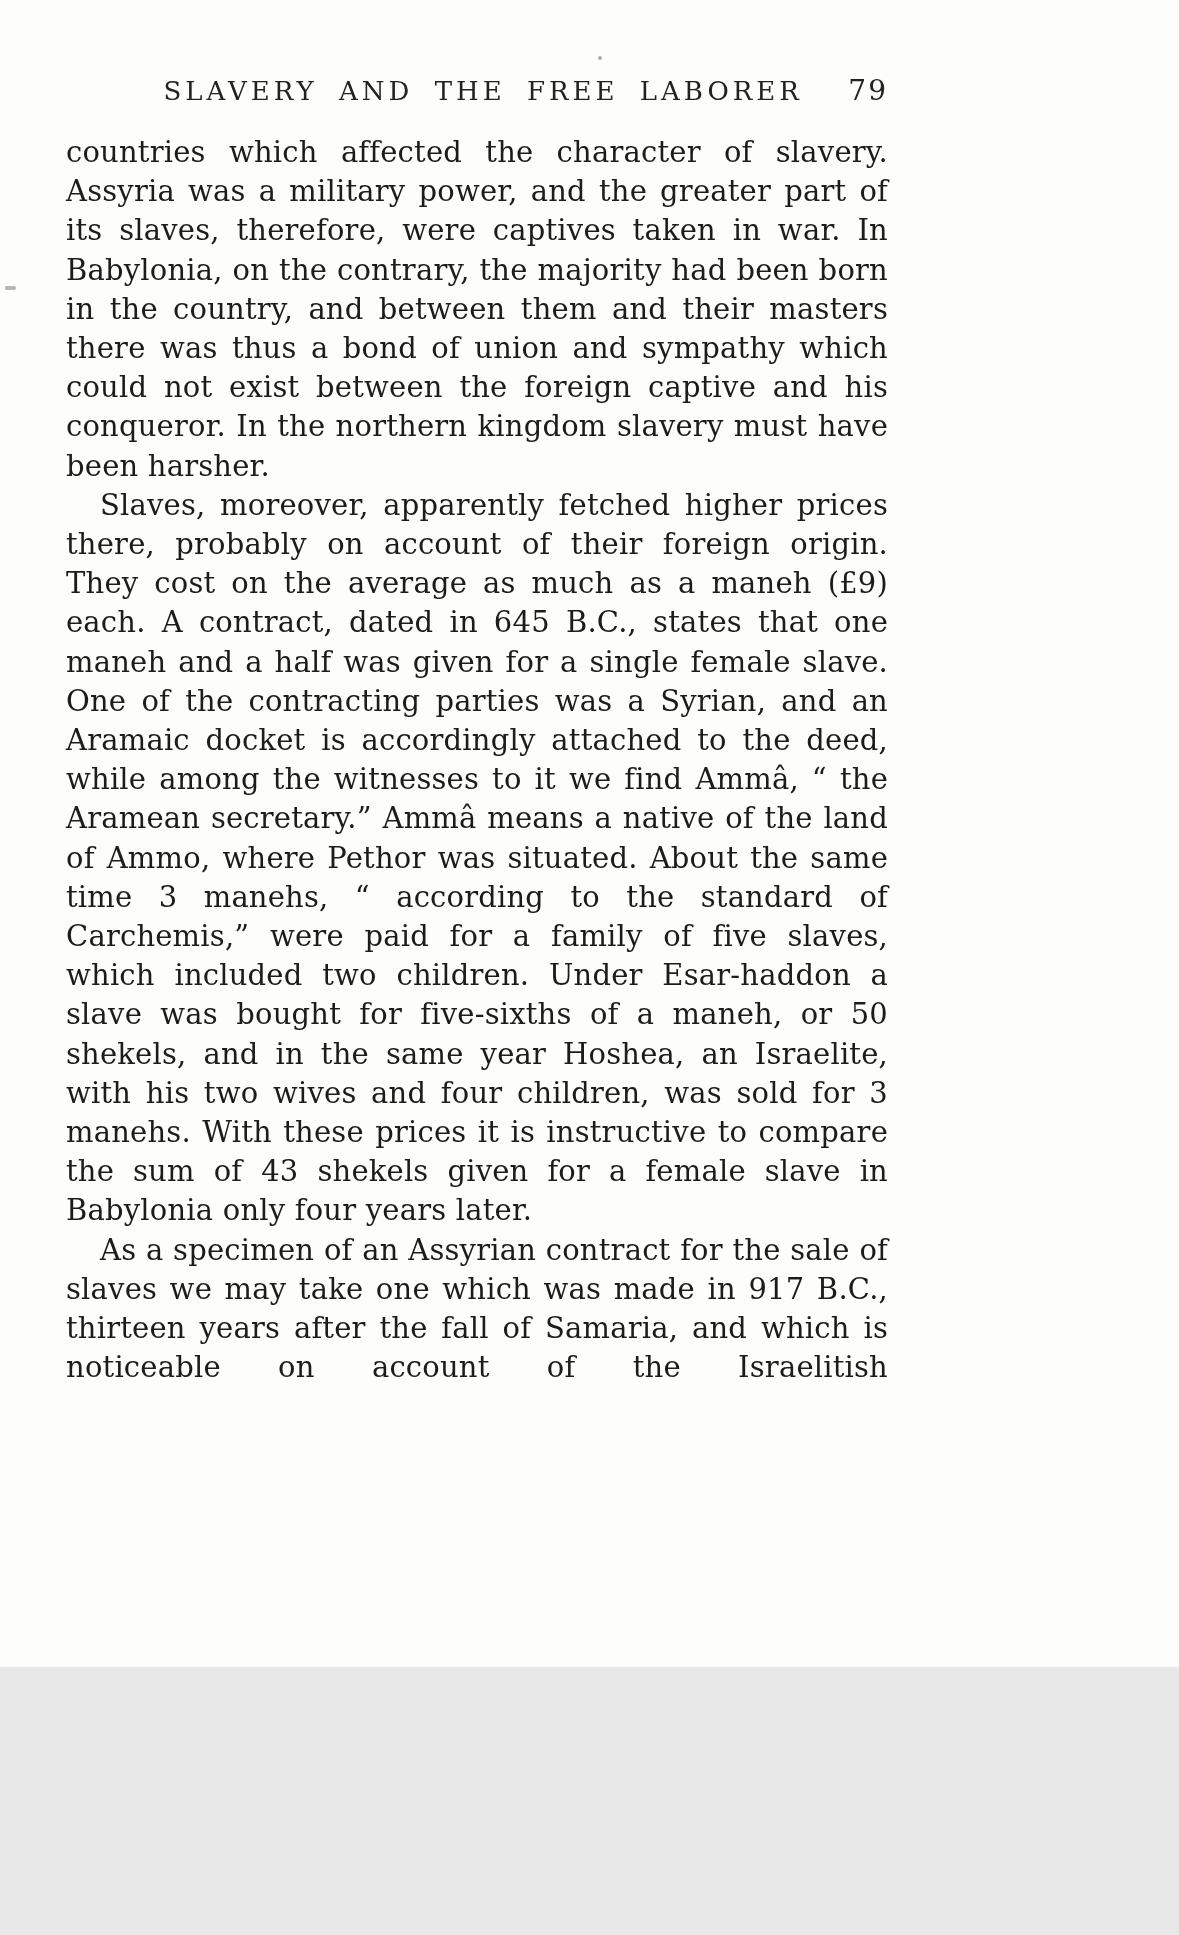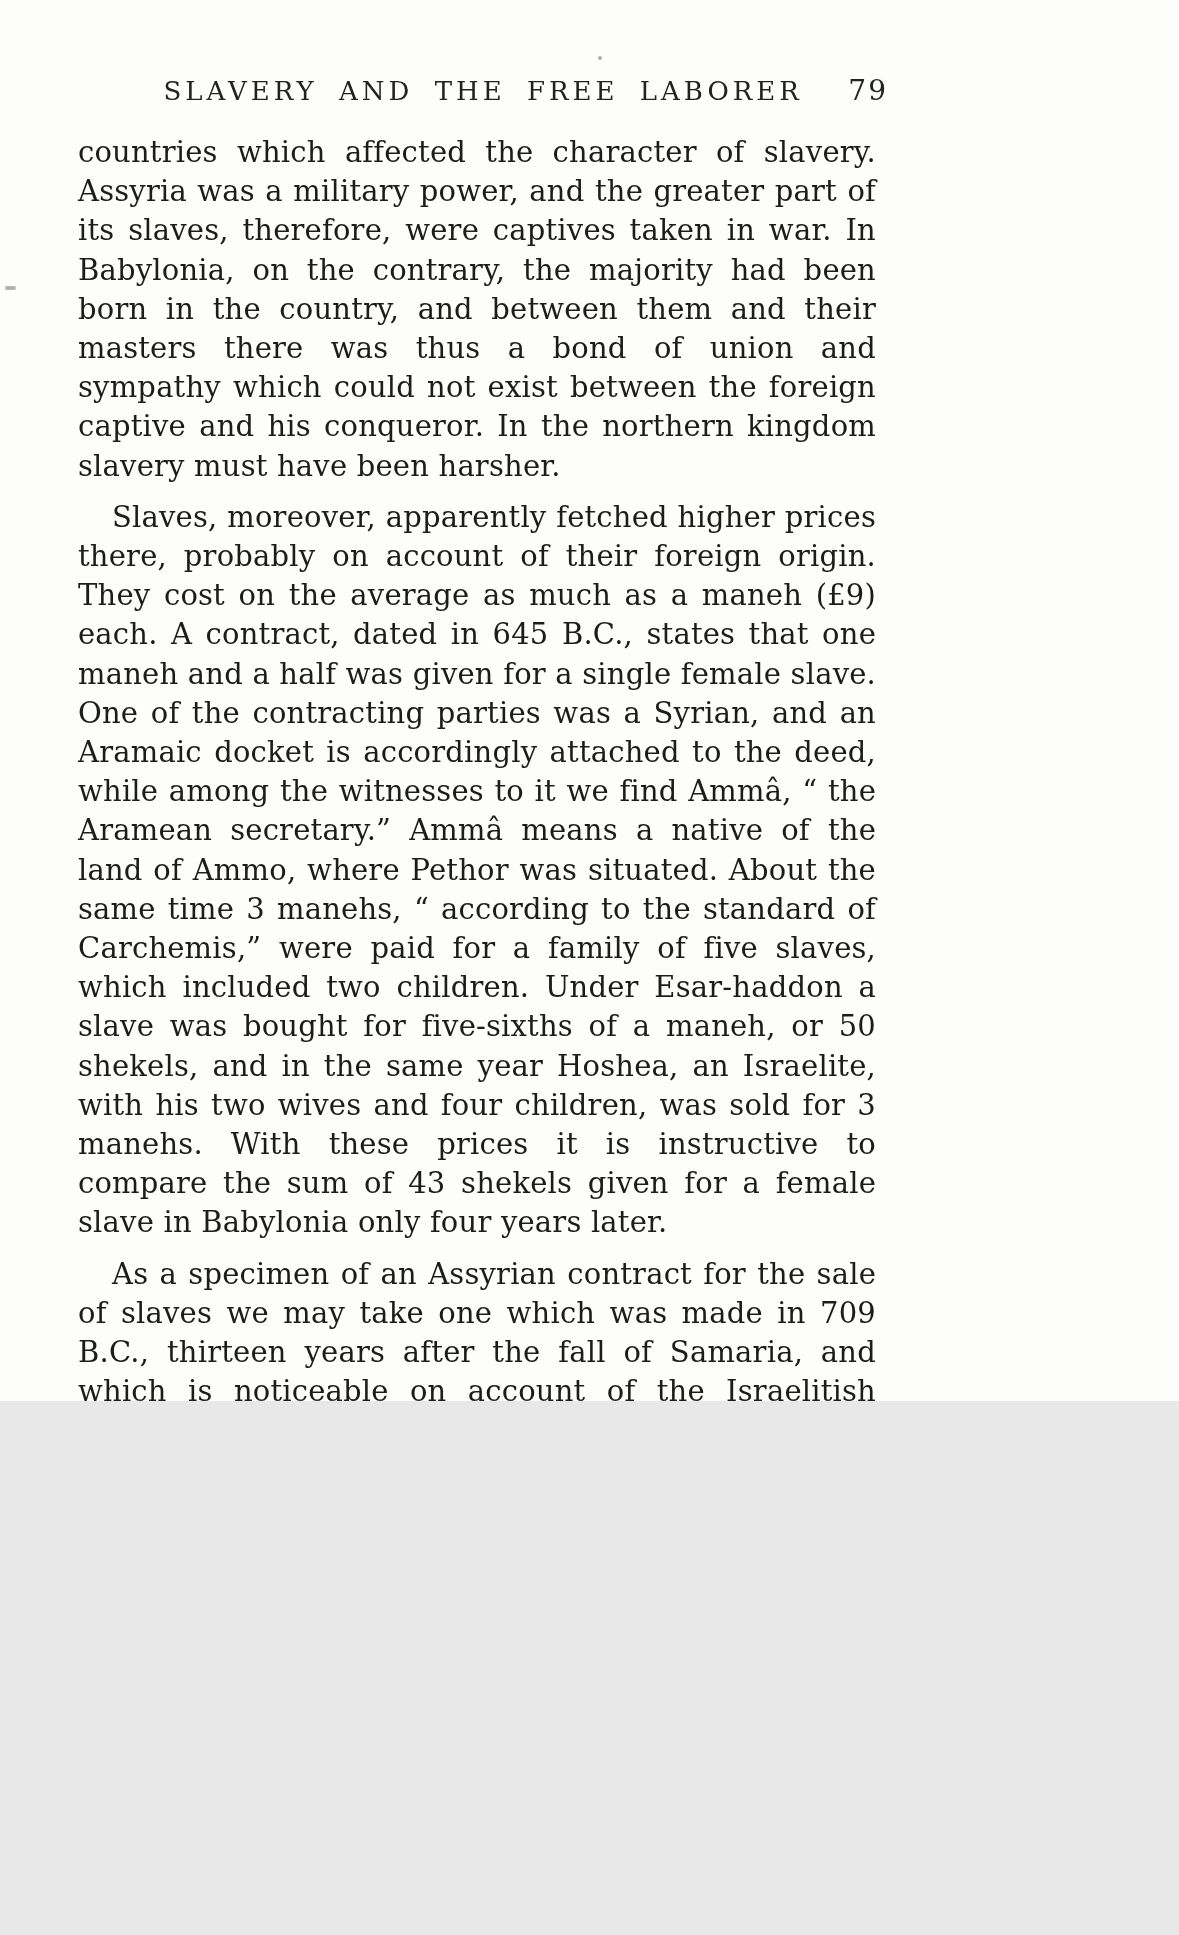--- a/index.html
+++ b/index.html
@@ -3,21 +3,21 @@
 <meta charset="utf-8">
 <style>
   html, body {
     margin: 0;
     padding: 0;
     background: #e8e8e8;
   }
   .page {
     position: relative;
     width: 1179px;
-    height: 1401px;
+    height: 1667px;
     background: #fdfdfb;
     overflow: hidden;
     font-family: "DejaVu Serif", "Liberation Serif", serif;
     color: #1c1c1c;
   }
   .content {
     position: absolute;
     left: 66px;
     top: 74px;
     width: 822px;
@@ -45,21 +45,21 @@
     color: #222;
     margin-left: 8px;
   }
   .body-text {
     font-size: 29px;
     line-height: 39.2px;
     text-align: justify;
     letter-spacing: 0.2px;
   }
   .para {
-    margin: 12px;
+    margin: 0;
     text-indent: 34px;
   }
   .para.no-indent {
     text-indent: 0;
   }
   .para.justify-last {
     text-align-last: justify;
   }
   .speck {
     position: absolute;
@@ -93,17 +93,17 @@
   <div class="content">
 
     <div class="header">
       <span class="running-title">SLAVERY AND THE FREE LABORER</span>
       <span class="page-number">79</span>
     </div>
 
     <div class="body-text">
       <p class="para no-indent">countries which affected the character of slavery. Assyria was a military power, and the greater part of its slaves, therefore, were captives taken in war. In Babylonia, on the contrary, the majority had been born in the country, and between them and their masters there was thus a bond of union and sympathy which could not exist between the foreign captive and his conqueror. In the northern kingdom slavery must have been harsher.</p>
       <p class="para">Slaves, moreover, apparently fetched higher prices there, probably on account of their foreign origin. They cost on the average as much as a maneh (£9) each. A contract, dated in 645 B.C., states that one maneh and a half was given for a single female slave. One of the contracting parties was a Syrian, and an Aramaic docket is accordingly attached to the deed, while among the witnesses to it we find Ammâ, “ the Aramean secretary.” Ammâ means a native of the land of Ammo, where Pethor was situated. About the same time 3 manehs, “ according to the standard of Carchemis,” were paid for a family of five slaves, which included two children. Under Esar-haddon a slave was bought for five-sixths of a maneh, or 50 shekels, and in the same year Hoshea, an Israelite, with his two wives and four children, was sold for 3 manehs. With these prices it is instructive to compare the sum of 43 shekels given for a female slave in Babylonia only four years later.</p>
-      <p class="para justify-last">As a specimen of an Assyrian contract for the sale of slaves we may take one which was made in 709 B.C., thirteen years after the fall of Samaria, and which is noticeable on account of the Israelitish</p>
+      <p class="para justify-last">As a specimen of an Assyrian contract for the sale of slaves we may take one which was made in 917 B.C., thirteen years after the fall of Samaria, and which is noticeable on account of the Israelitish</p>
     </div>
 
   </div>
 </div>
 
 </body></html>

